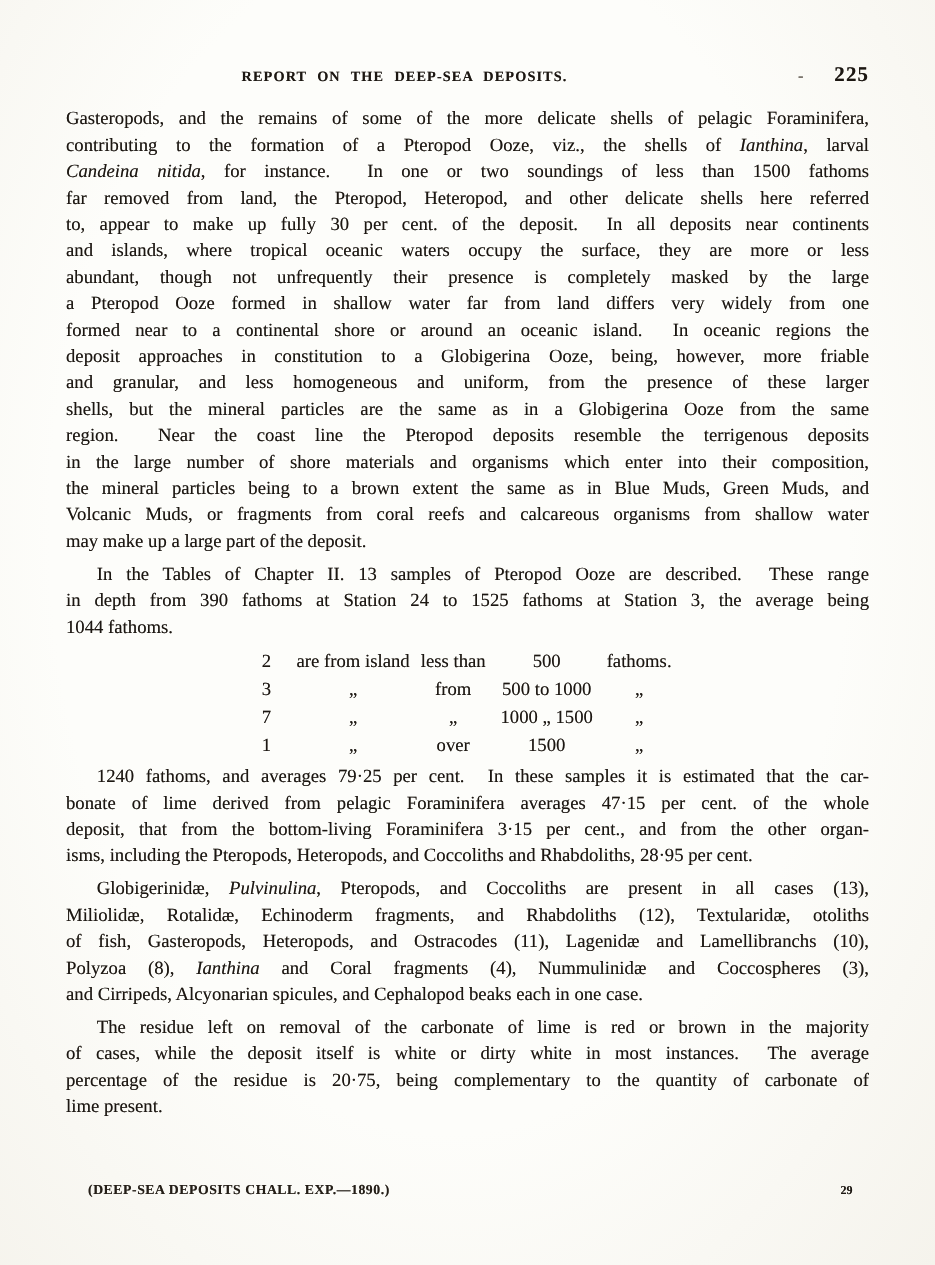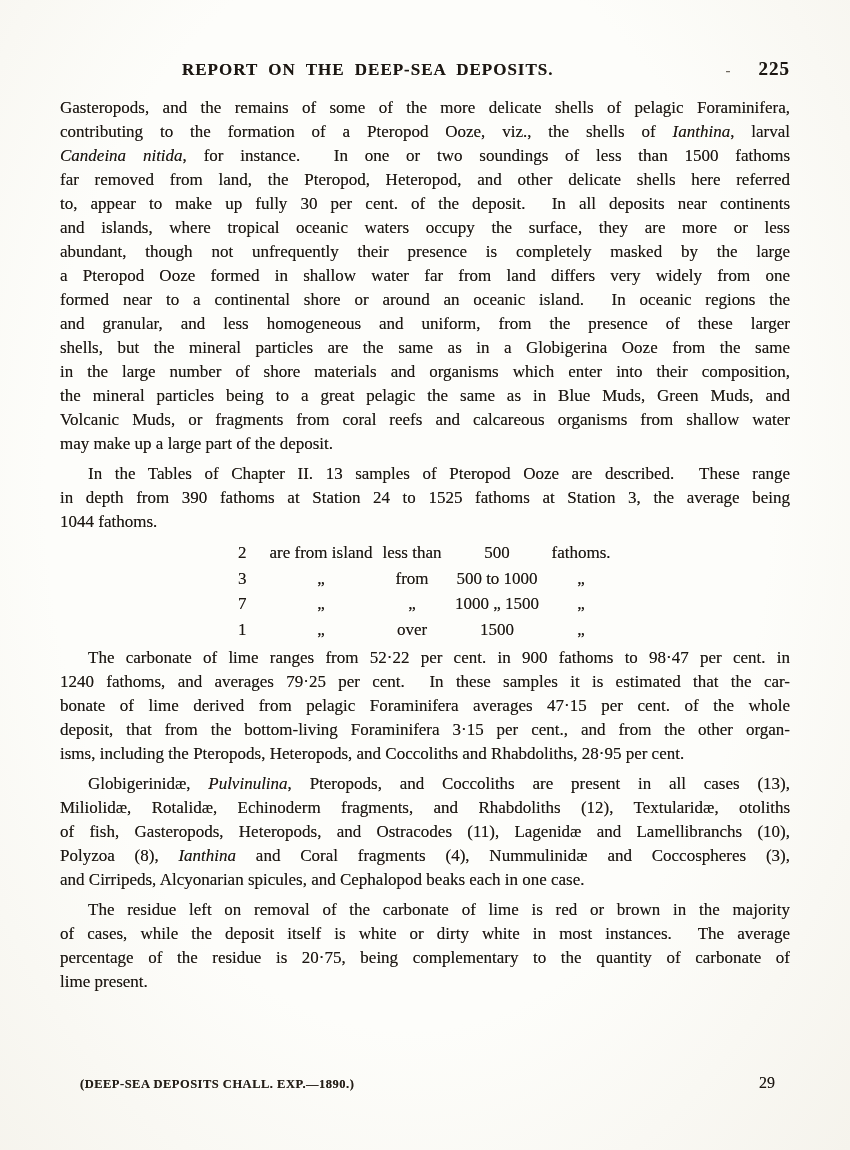--- a/index.html
+++ b/index.html
@@ -14,21 +14,21 @@
     position:relative;
     width:850px; height:1150px;
     box-sizing:border-box;
     padding:58px 60px 0 60px;
     background:radial-gradient(ellipse at 48% 42%, #fdfdfa 58%, #f5f3ec 100%);
     text-shadow:0 0 0.3px rgba(20,15,10,0.55);
   }
   .header { display:flex; align-items:baseline; margin-bottom:16px; }
   .running-title {
     flex:1; text-align:center; padding-right:50px;
-    font-weight:bold; font-size:17px;
+    font-weight:bold; font-size:13px;
     letter-spacing:1px; word-spacing:5px;
     white-space:nowrap;
   }
   .header-right { display:flex; align-items:baseline; gap:28px; }
   .header-dash { color:#6f685f; font-size:15px; }
   .page-number { font-size:19px; font-weight:bold; letter-spacing:1px; }
 
   .body-text { font-size:17px; }
   .para { margin:0 0 6px 0; }
   .text-line {
@@ -48,21 +48,21 @@
   }
   .depth-row .cell { text-align:center; }
   .depth-row .cell.c0 { text-align:left; }
 
   .footer {
     position:absolute;
     left:80px; right:75px; top:1074px;
     display:flex; justify-content:space-between; align-items:baseline;
   }
   .footer-signature { font-size:12.5px; letter-spacing:0.5px; font-weight:bold; color:#241e17; }
-  .footer-sheet { font-size:16px; font-weight:normal; }
+  .footer-sheet { font-size:11px; font-weight:bold; }
 </style>
 </head>
 <body>
 
 <div class="page">
   <div class="header">
     <div class="running-title">REPORT ON THE DEEP-SEA DEPOSITS.</div>
     <div class="header-right">
       <span class="header-dash">-</span>
       <span class="page-number">225</span>
@@ -73,24 +73,26 @@
       <div class="para">
         <div class="text-line"><span>Gasteropods, and the remains of some of the more delicate shells of pelagic Foraminifera,</span></div>
         <div class="text-line"><span>contributing to the formation of a Pteropod Ooze, viz., the shells of </span><em>Ianthina</em><span>, larval</span></div>
         <div class="text-line"><em>Candeina nitida</em><span>, for instance.&nbsp; In one or two soundings of less than 1500 fathoms</span></div>
         <div class="text-line"><span>far removed from land, the Pteropod, Heteropod, and other delicate shells here referred</span></div>
         <div class="text-line"><span>to, appear to make up fully 30 per cent. of the deposit.&nbsp; In all deposits near continents</span></div>
         <div class="text-line"><span>and islands, where tropical oceanic waters occupy the surface, they are more or less</span></div>
         <div class="text-line"><span>abundant, though not unfrequently their presence is completely masked by the large</span></div>
         <div class="text-line"><span>a Pteropod Ooze formed in shallow water far from land differs very widely from one</span></div>
         <div class="text-line"><span>formed near to a continental shore or around an oceanic island.&nbsp; In oceanic regions the</span></div>
+        <div class="text-line"><span>deposit approaches in constitution to a Globigerina Ooze, being, however, more friable</span></div>
         <div class="text-line"><span>and granular, and less homogeneous and uniform, from the presence of these larger</span></div>
         <div class="text-line"><span>shells, but the mineral particles are the same as in a Globigerina Ooze from the same</span></div>
+        <div class="text-line"><span>region.&nbsp; Near the coast line the Pteropod deposits resemble the terrigenous deposits</span></div>
         <div class="text-line"><span>in the large number of shore materials and organisms which enter into their composition,</span></div>
-        <div class="text-line"><span>the mineral particles being to a great pelagic the same as in Blue Muds, Green Muds, and</span></div>
+        <div class="text-line"><span>the mineral particles being to a brown extent the same as in Blue Muds, Green Muds, and</span></div>
         <div class="text-line"><span>Volcanic Muds, or fragments from coral reefs and calcareous organisms from shallow water</span></div>
         <div class="text-line last-line"><span>may make up a large part of the deposit.</span></div>
       </div>
       <div class="para indent">
         <div class="text-line"><span>In the Tables of Chapter II. 13 samples of Pteropod Ooze are described.&nbsp; These range</span></div>
         <div class="text-line"><span>in depth from 390 fathoms at Station 24 to 1525 fathoms at Station 3, the average being</span></div>
         <div class="text-line last-line"><span>1044 fathoms.</span></div>
       </div>
       <div class="depth-table">
         <div class="depth-row">
@@ -116,21 +118,20 @@
         </div>
         <div class="depth-row">
           <span class="cell c0">1</span>
           <span class="cell c1">„</span>
           <span class="cell c2">over</span>
           <span class="cell c3">1500</span>
           <span class="cell c4">„</span>
         </div>
       </div>
       <div class="para indent">
-        <div class="text-line"><span>The carbonate of lime ranges from 52·22 per cent. in 900 fathoms to 98·47 per cent. in</span></div>
         <div class="text-line"><span>1240 fathoms, and averages 79·25 per cent.&nbsp; In these samples it is estimated that the car-</span></div>
         <div class="text-line"><span>bonate of lime derived from pelagic Foraminifera averages 47·15 per cent. of the whole</span></div>
         <div class="text-line"><span>deposit, that from the bottom-living Foraminifera 3·15 per cent., and from the other organ-</span></div>
         <div class="text-line last-line"><span>isms, including the Pteropods, Heteropods, and Coccoliths and Rhabdoliths, 28·95 per cent.</span></div>
       </div>
       <div class="para indent">
         <div class="text-line"><span>Globigerinidæ, </span><em>Pulvinulina</em><span>, Pteropods, and Coccoliths are present in all cases (13),</span></div>
         <div class="text-line"><span>Miliolidæ, Rotalidæ, Echinoderm fragments, and Rhabdoliths (12), Textularidæ, otoliths</span></div>
         <div class="text-line"><span>of fish, Gasteropods, Heteropods, and Ostracodes (11), Lagenidæ and Lamellibranchs (10),</span></div>
         <div class="text-line"><span>Polyzoa (8), </span><em>Ianthina</em><span> and Coral fragments (4), Nummulinidæ and Coccospheres (3),</span></div>

